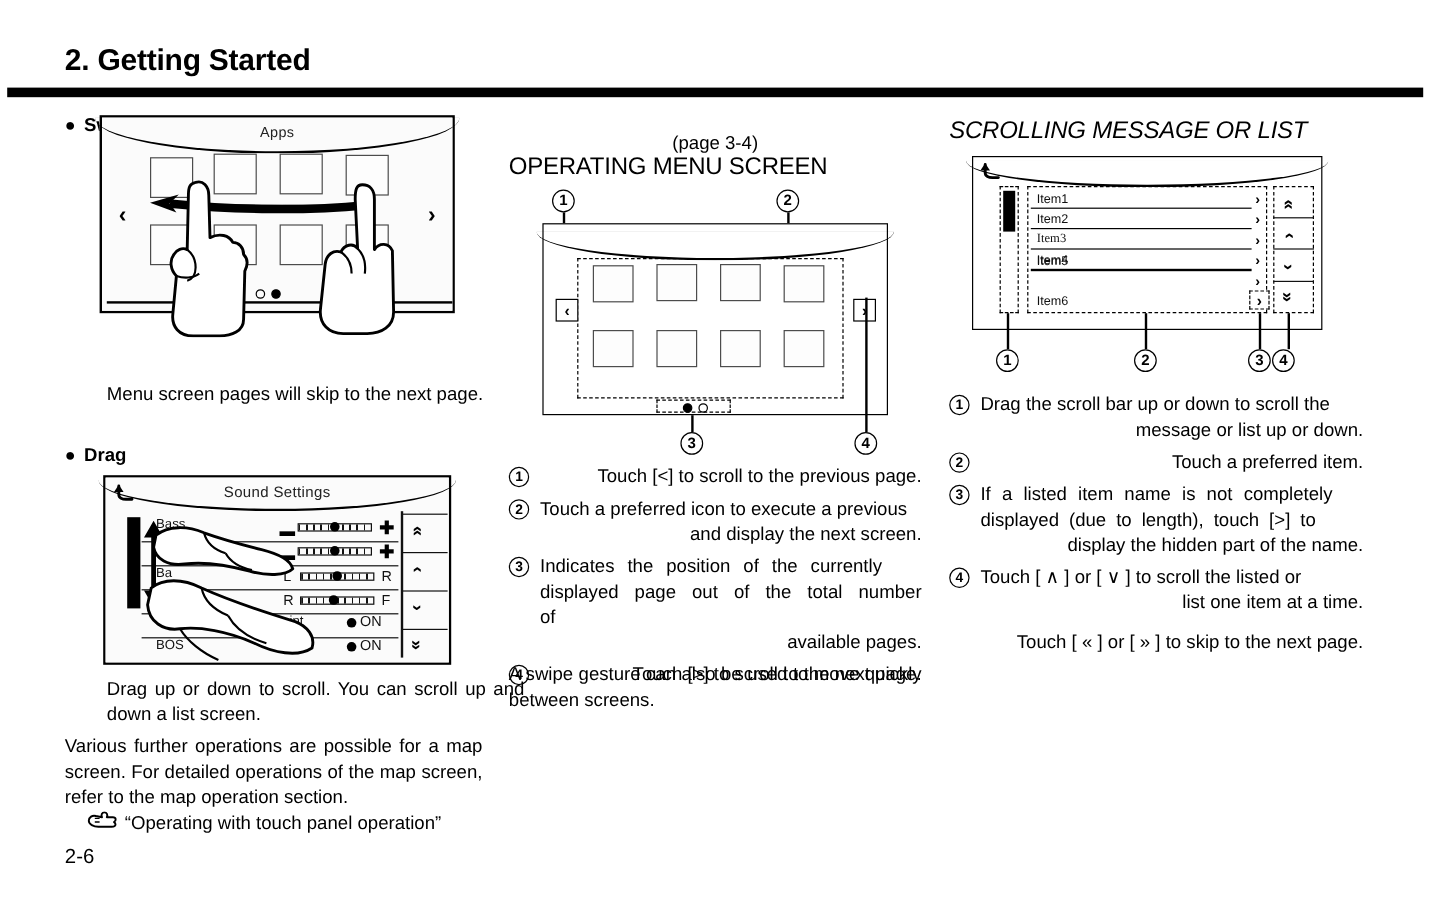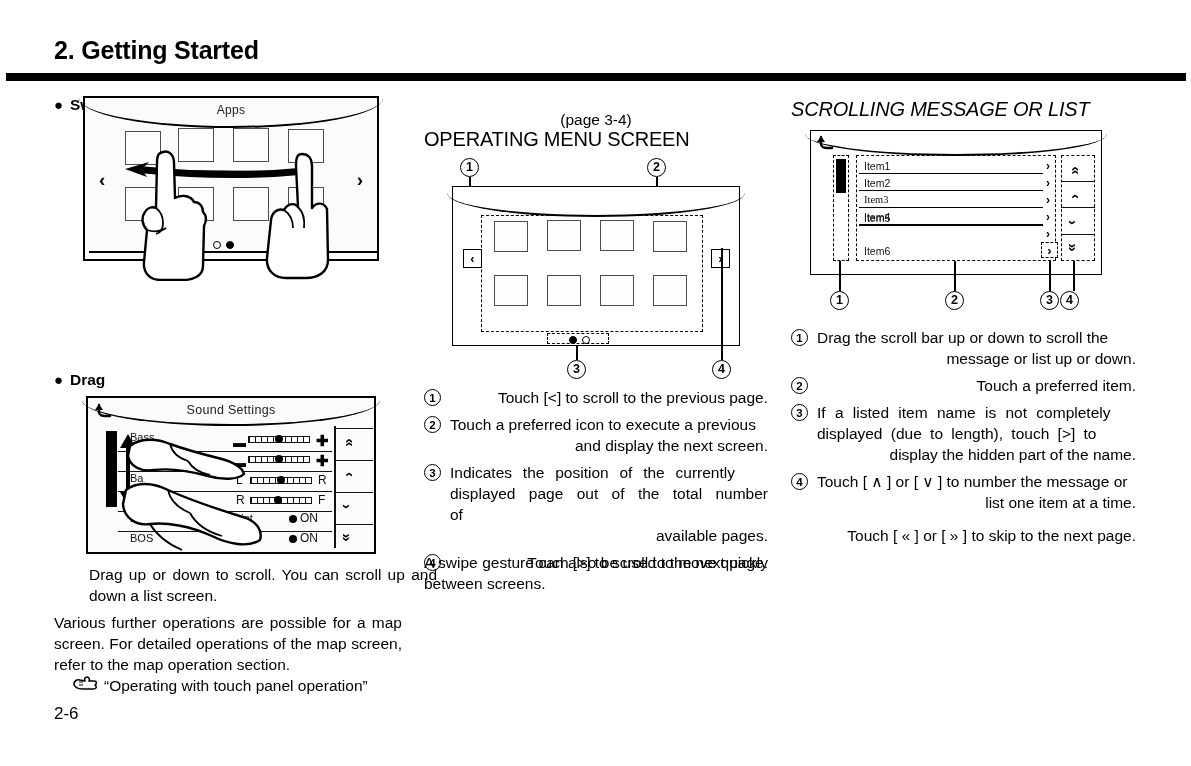--- a/index.html
+++ b/index.html
@@ -314,20 +314,21 @@
     <svg class="hand" style="left:173px;top:52px;" width="80" height="130" viewBox="0 0 80 130">
       <path d="M44 4 C50 4, 54 8, 54 16 L54 58 C58 52, 66 52, 69 59 L70 110
                C70 122, 60 128, 48 128 L28 128 C16 128, 8 120, 9 108
                L13 70 C14 62, 20 58, 26 60 C29 54, 36 52, 40 57 L38 16
                C38 8, 39 4, 44 4 Z" fill="#fff" stroke="#000" stroke-width="2.4" stroke-linejoin="round"></path>
       <path d="M26 60 C32 64, 35 70, 35 78" fill="none" stroke="#000" stroke-width="1.8"></path>
       <path d="M40 57 C45 62, 47 70, 46 78" fill="none" stroke="#000" stroke-width="1.8"></path>
     </svg>
   </div>
 
+  <div class="body-text indent" style="position:absolute; left:0; top:222px; width:348px;">Menu screen pages will skip to the next page.</div>
 
   <div class="bullet-head" style="position:absolute; left:0; top:275px;">
     <span class="dot">●</span>
     <span>Drag</span>
   </div>
 
   <div class="illus" style="position:absolute; left:32px; top:300px; width:290px; height:158px;">
     <div class="sheen"></div>
     <div class="screen-title" style="top:5px;font-size:12.5px;">Sound Settings</div>
     <svg style="position:absolute;left:7px;top:4px;" width="18" height="16" viewBox="0 0 18 16">
@@ -571,21 +572,21 @@
       <div class="num-text">
         <p class="jl" style="word-spacing:5px;">If a listed item name is not completely</p>
         <p class="jl" style="word-spacing:4px;">displayed (due to length), touch [&gt;] to</p>
         <p class="nl">display the hidden part of the name.</p>
       </div>
     </div>
 
     <div class="num-item">
       <div class="num-badge">4</div>
       <div class="num-text">
-        <p class="jl">Touch [ ∧ ] or [ ∨ ] to number the message or</p>
+        <p class="jl">Touch [ ∧ ] or [ ∨ ] to scroll the listed or</p>
         <p class="nl">list one item at a time.</p>
         <p class="nl" style="margin-top:12px;">Touch [ « ] or [ » ] to skip to the next page.</p>
       </div>
     </div>
   </div>
 </div>
 
 <div id="folio">2-6</div>
 
 </body></html>

